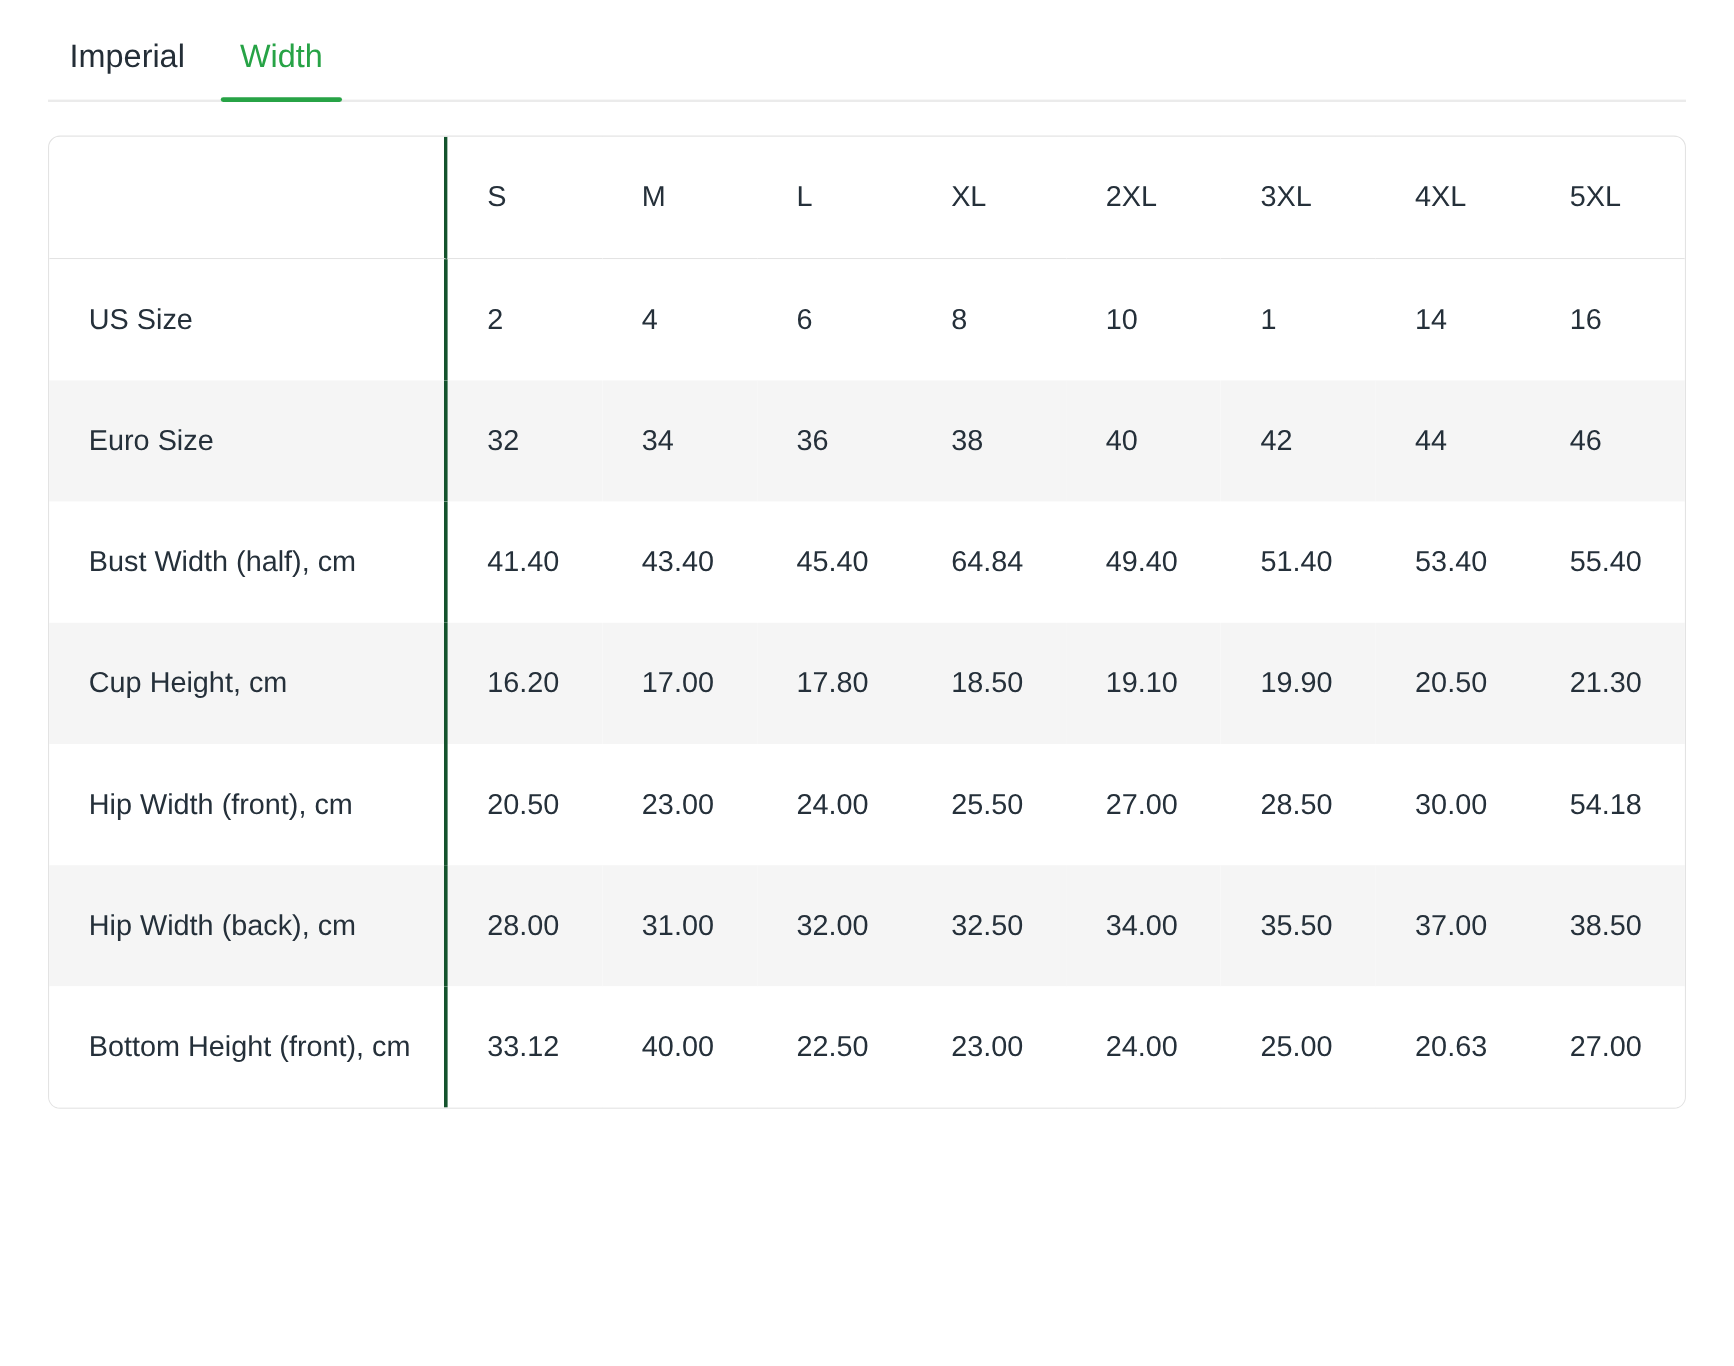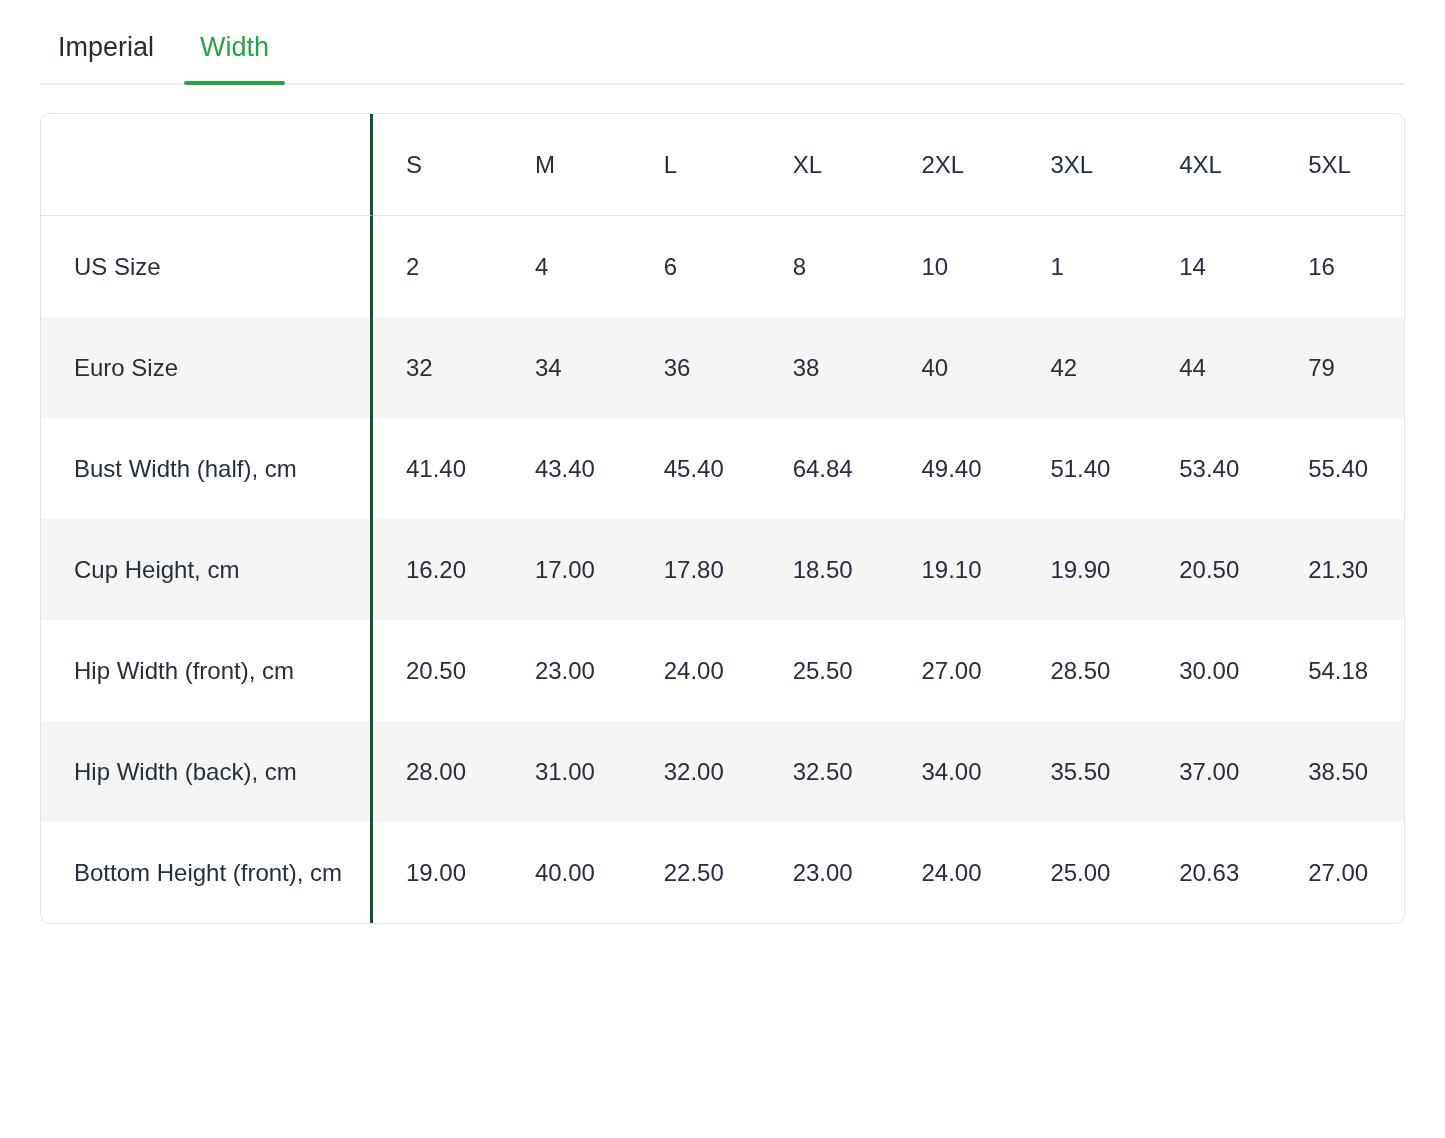--- a/index.html
+++ b/index.html
@@ -127,21 +127,21 @@
           </tr>
           <tr>
             <td>Euro Size</td>
             <td>32</td>
             <td>34</td>
             <td>36</td>
             <td>38</td>
             <td>40</td>
             <td>42</td>
             <td>44</td>
-            <td>79</td>
+            <td>46</td>
           </tr>
           <tr>
             <td>Bust Width (half), cm</td>
             <td>41.40</td>
             <td>43.40</td>
             <td>45.40</td>
             <td>64.84</td>
             <td>49.40</td>
             <td>51.40</td>
             <td>53.40</td>
@@ -175,21 +175,21 @@
             <td>31.00</td>
             <td>32.00</td>
             <td>32.50</td>
             <td>34.00</td>
             <td>35.50</td>
             <td>37.00</td>
             <td>38.50</td>
           </tr>
           <tr>
             <td>Bottom Height (front), cm</td>
-            <td>19.00</td>
+            <td>33.12</td>
             <td>40.00</td>
             <td>22.50</td>
             <td>23.00</td>
             <td>24.00</td>
             <td>25.00</td>
             <td>20.63</td>
             <td>27.00</td>
           </tr>
         </tbody>
     </table>

